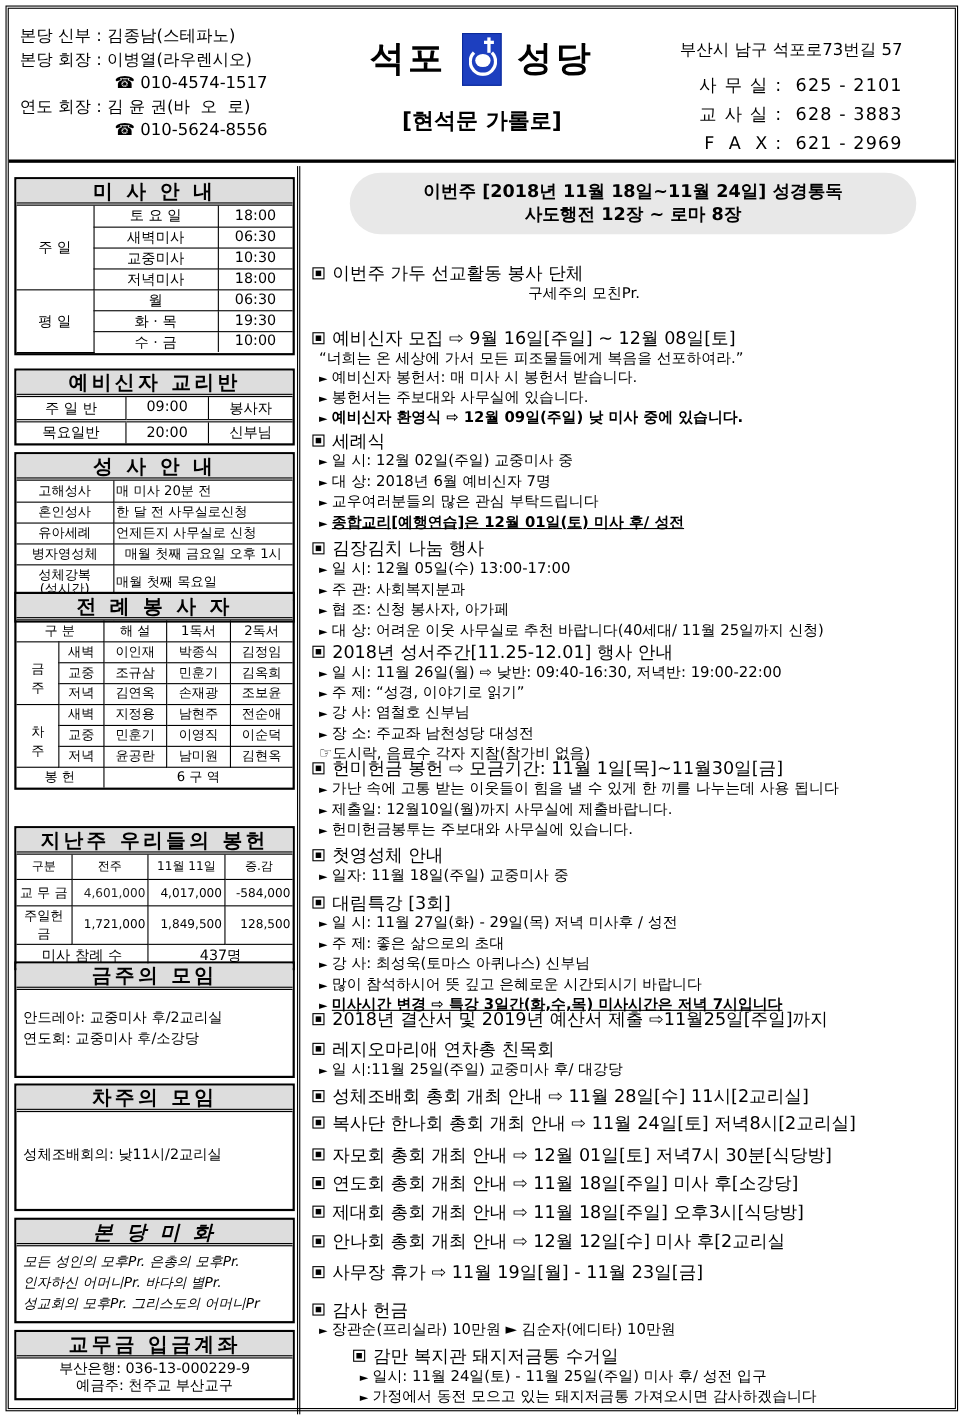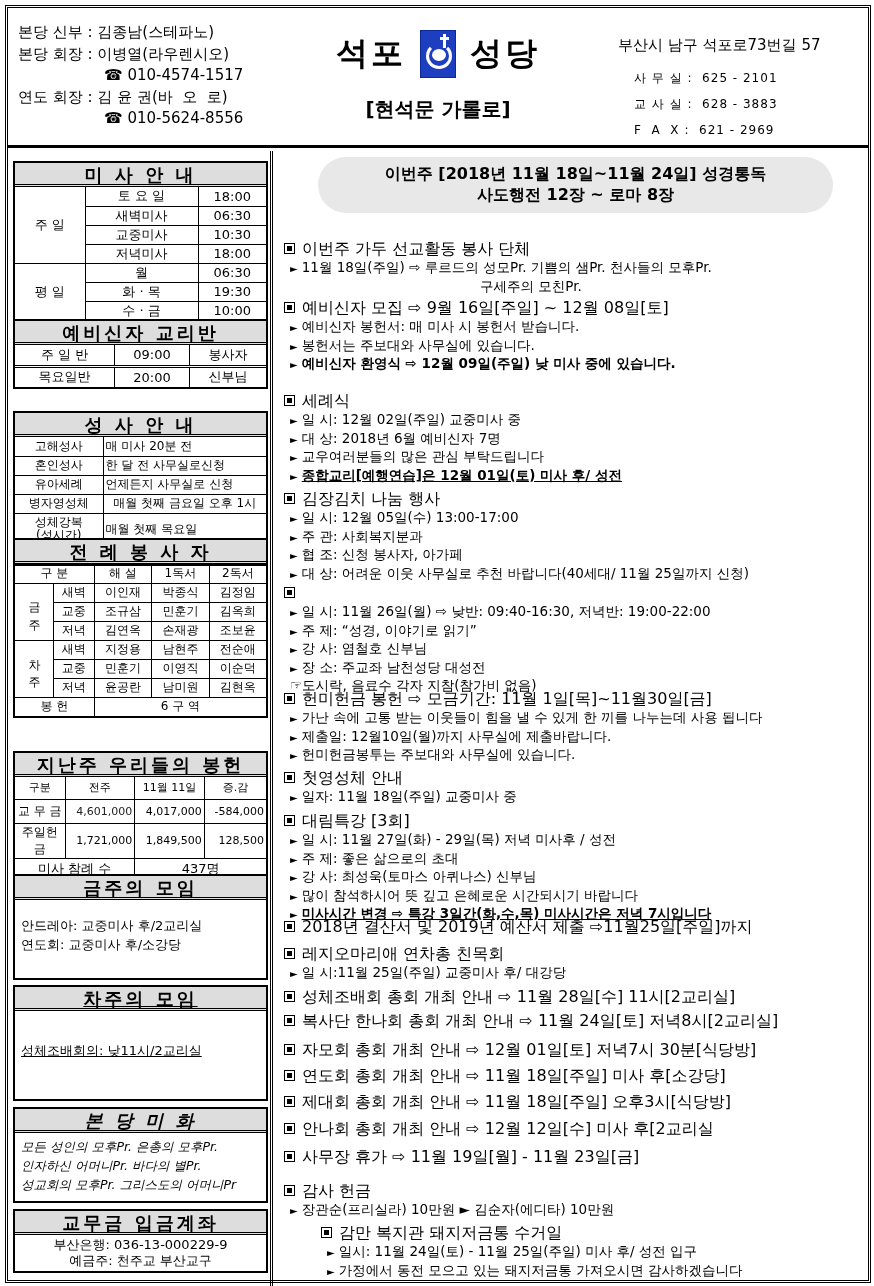--- a/index.html
+++ b/index.html
@@ -13,21 +13,21 @@
   .title-line { display: flex; align-items: center; justify-content: center; gap: 14px; }
   .title-word { font-size: 32px; font-weight: bold; letter-spacing: 3px; font-family: "DejaVu Sans", sans-serif; }
   .logo { width: 36px; height: 48px; background: #1d3fbf; border: 1px solid #0a2a9a; position: relative; }
   .logo .ring { position: absolute; left: 5px; top: 12px; width: 26px; height: 26px; border: 3px solid #fff; border-radius: 50%; border-top-color: transparent; }
   .logo .cross { position: absolute; left: 22px; top: 3px; width: 3px; height: 14px; background: #fff; }
   .logo .crossh { position: absolute; left: 19px; top: 6px; width: 9px; height: 3px; background: #fff; }
   .logo .inner { position: absolute; left: 11px; top: 18px; width: 14px; height: 12px; background: #fff; border-radius: 50%; }
   .subtitle { font-size: 20px; font-weight: bold; margin-top: 18px; }
   .hdr-right { position: absolute; left: 610px; top: 28px; font-size: 15px; }
   .hdr-right .addr { margin-bottom: 10px; }
-  .hdr-right .tel { font-size: 12px; line-height: 26px; white-space: pre; padding-left: 16px; letter-spacing: 1px; }
+  .hdr-right .tel { font-size: 16px; line-height: 26px; white-space: pre; padding-left: 16px; letter-spacing: 1px; text-align: right; }
 
   .left-col { position: absolute; left: 0; top: 143px; width: 265px; height: 1135px; border-right: 3px double #000; }
   .box { position: absolute; left: 5px; width: 255px; border: 2px solid #000; }
   .box-title { background: #ddd; text-align: center; font-weight: bold; font-size: 18px; height: 24px; line-height: 24px; border-bottom: 3px double #000; letter-spacing: 3px; }
   table { border-collapse: collapse; width: 100%; font-size: 13px; }
   td { border: 1px solid #000; text-align: center; height: 19px; padding: 0 2px; }
   .tbl-nb td:first-child { border-left: none; }
   .tbl-nb td:last-child { border-right: none; }
   .tbl-nb tr:last-child td { border-bottom: none; }
   .tbl-nb tr:first-child td { border-top: none; }
@@ -114,21 +114,21 @@
               <td>19:30</td>
             </tr>
         <tr>
               <td>수  ·  금</td>
               <td>10:00</td>
             </tr>
       </tbody>
         </table>
     </div>
 
-    <div class="box" style="top:168px;">
+    <div class="box" style="top:184px;">
       <div class="box-title">예비신자 교리반</div>
       <table class="tbl-nb">
         <tbody>
             <tr>
               <td style="height:21px">주 일 반</td>
               <td>09:00</td>
               <td>봉사자</td>
             </tr>
         <tr>
               <td style="height:21px; border-top:3px double #000">목요일반</td>
@@ -259,21 +259,21 @@
     </div>
 
     <div class="box" style="top:723px; height:106px;">
       <div class="box-title">금주의 모임</div>
       <div class="box-body" style="padding-top:16px">
         <div>안드레아: 교중미사 후/2교리실</div>
         <div>연도회: 교중미사 후/소강당</div>
       </div>
     </div>
 
-    <div class="box" style="top:834px; height:116px;text-decoration:underline;">
+    <div class="box" style="top:834px; height:116px;">
       <div class="box-title">차주의 모임</div>
       <div class="box-body" style="padding-top:30px">
         <div>성체조배회의: 낮11시/2교리실</div>
       </div>
     </div>
 
     <div class="box" style="top:956px; height:96px;font-style:italic;">
       <div class="box-title">본 당 미 화</div>
       <div class="box-body" style="padding:4px 6px; line-height:19px; font-size:12.5px">
         <div>모든 성인의 모후Pr. 은총의 모후Pr.</div>
@@ -292,45 +292,45 @@
   </div>
 
   <div class="right-col">
     <div class="banner">
       <div>이번주 [2018년 11월 18일~11월 24일] 성경통독</div>
       <div>사도행전 12장 ~ 로마 8장</div>
     </div>
     <div id="notices">
         <div class="notice" style="top: 88px;">
           <div class="n-head"><span class="sq"></span><span>이번주 가두 선교활동 봉사 단체</span></div>
-          <div class="n-line"><span class="tri">►</span><span class="txt">11월 18일(주일)    ⇨ 루르드의 성모Pr. 기쁨의 샘Pr. 천사들의 모후Pr.</span></div>
           <div class="n-line indent"><span class="txt">구세주의 모친Pr.</span></div>
         </div>
         <div class="notice" style="top: 147px;">
           <div class="n-head"><span class="sq"></span><span>예비신자 모집 ⇨ 9월 16일[주일] ~ 12월 08일[토]</span></div>
+          <div class="n-line"><span class="txt">“너희는 온 세상에 가서 모든 피조물들에게 복음을 선포하여라.”</span></div>
           <div class="n-line"><span class="tri">►</span><span class="txt">예비신자 봉헌서: 매 미사 시 봉헌서 받습니다.</span></div>
           <div class="n-line"><span class="tri">►</span><span class="txt">봉헌서는 주보대와 사무실에 있습니다.</span></div>
           <div class="n-line bold"><span class="tri">►</span><span class="txt">예비신자 환영식 ⇨ 12월 09일(주일) 낮 미사 중에 있습니다.</span></div>
         </div>
         <div class="notice" style="top: 240px;">
           <div class="n-head"><span class="sq"></span><span>세례식</span></div>
           <div class="n-line"><span class="tri">►</span><span class="txt">일   시: 12월 02일(주일) 교중미사 중</span></div>
           <div class="n-line"><span class="tri">►</span><span class="txt">대   상: 2018년 6월 예비신자 7명</span></div>
           <div class="n-line"><span class="tri">►</span><span class="txt">교우여러분들의 많은 관심 부탁드립니다</span></div>
           <div class="n-line bold u"><span class="tri">►</span><span class="txt">종합교리[예행연습]은 12월 01일(토) 미사 후/ 성전</span></div>
         </div>
         <div class="notice" style="top: 338px;">
           <div class="n-head"><span class="sq"></span><span>김장김치 나눔 행사</span></div>
           <div class="n-line"><span class="tri">►</span><span class="txt">일   시: 12월 05일(수) 13:00-17:00</span></div>
           <div class="n-line"><span class="tri">►</span><span class="txt">주   관: 사회복지분과</span></div>
           <div class="n-line"><span class="tri">►</span><span class="txt">협   조: 신청 봉사자, 아가페</span></div>
           <div class="n-line"><span class="tri">►</span><span class="txt">대   상: 어려운 이웃 사무실로 추천 바랍니다(40세대/ 11월 25일까지 신청)</span></div>
         </div>
         <div class="notice" style="top: 432px;">
-          <div class="n-head"><span class="sq"></span></div>
+          <div class="n-head"><span class="sq"></span><span>2018년 성서주간[11.25-12.01] 행사 안내</span></div>
           <div class="n-line"><span class="tri">►</span><span class="txt">일 시: 11월 26일(월) ⇨ 낮반: 09:40-16:30, 저녁반: 19:00-22:00</span></div>
           <div class="n-line"><span class="tri">►</span><span class="txt">주 제: “성경, 이야기로 읽기”</span></div>
           <div class="n-line"><span class="tri">►</span><span class="txt">강 사: 염철호 신부님</span></div>
           <div class="n-line"><span class="tri">►</span><span class="txt">장 소: 주교좌 남천성당 대성전</span></div>
           <div class="n-line"><span class="txt">☞도시락, 음료수 각자 지참(참가비 없음)</span></div>
         </div>
         <div class="notice" style="top: 538px;">
           <div class="n-head"><span class="sq"></span><span>헌미헌금 봉헌 ⇨ 모금기간: 11월 1일[목]~11월30일[금]</span></div>
           <div class="n-line"><span class="tri">►</span><span class="txt">가난 속에 고통 받는 이웃들이 힘을 낼 수 있게 한 끼를 나누는데 사용 됩니다</span></div>
           <div class="n-line"><span class="tri">►</span><span class="txt">제출일: 12월10일(월)까지 사무실에 제출바랍니다.</span></div>

